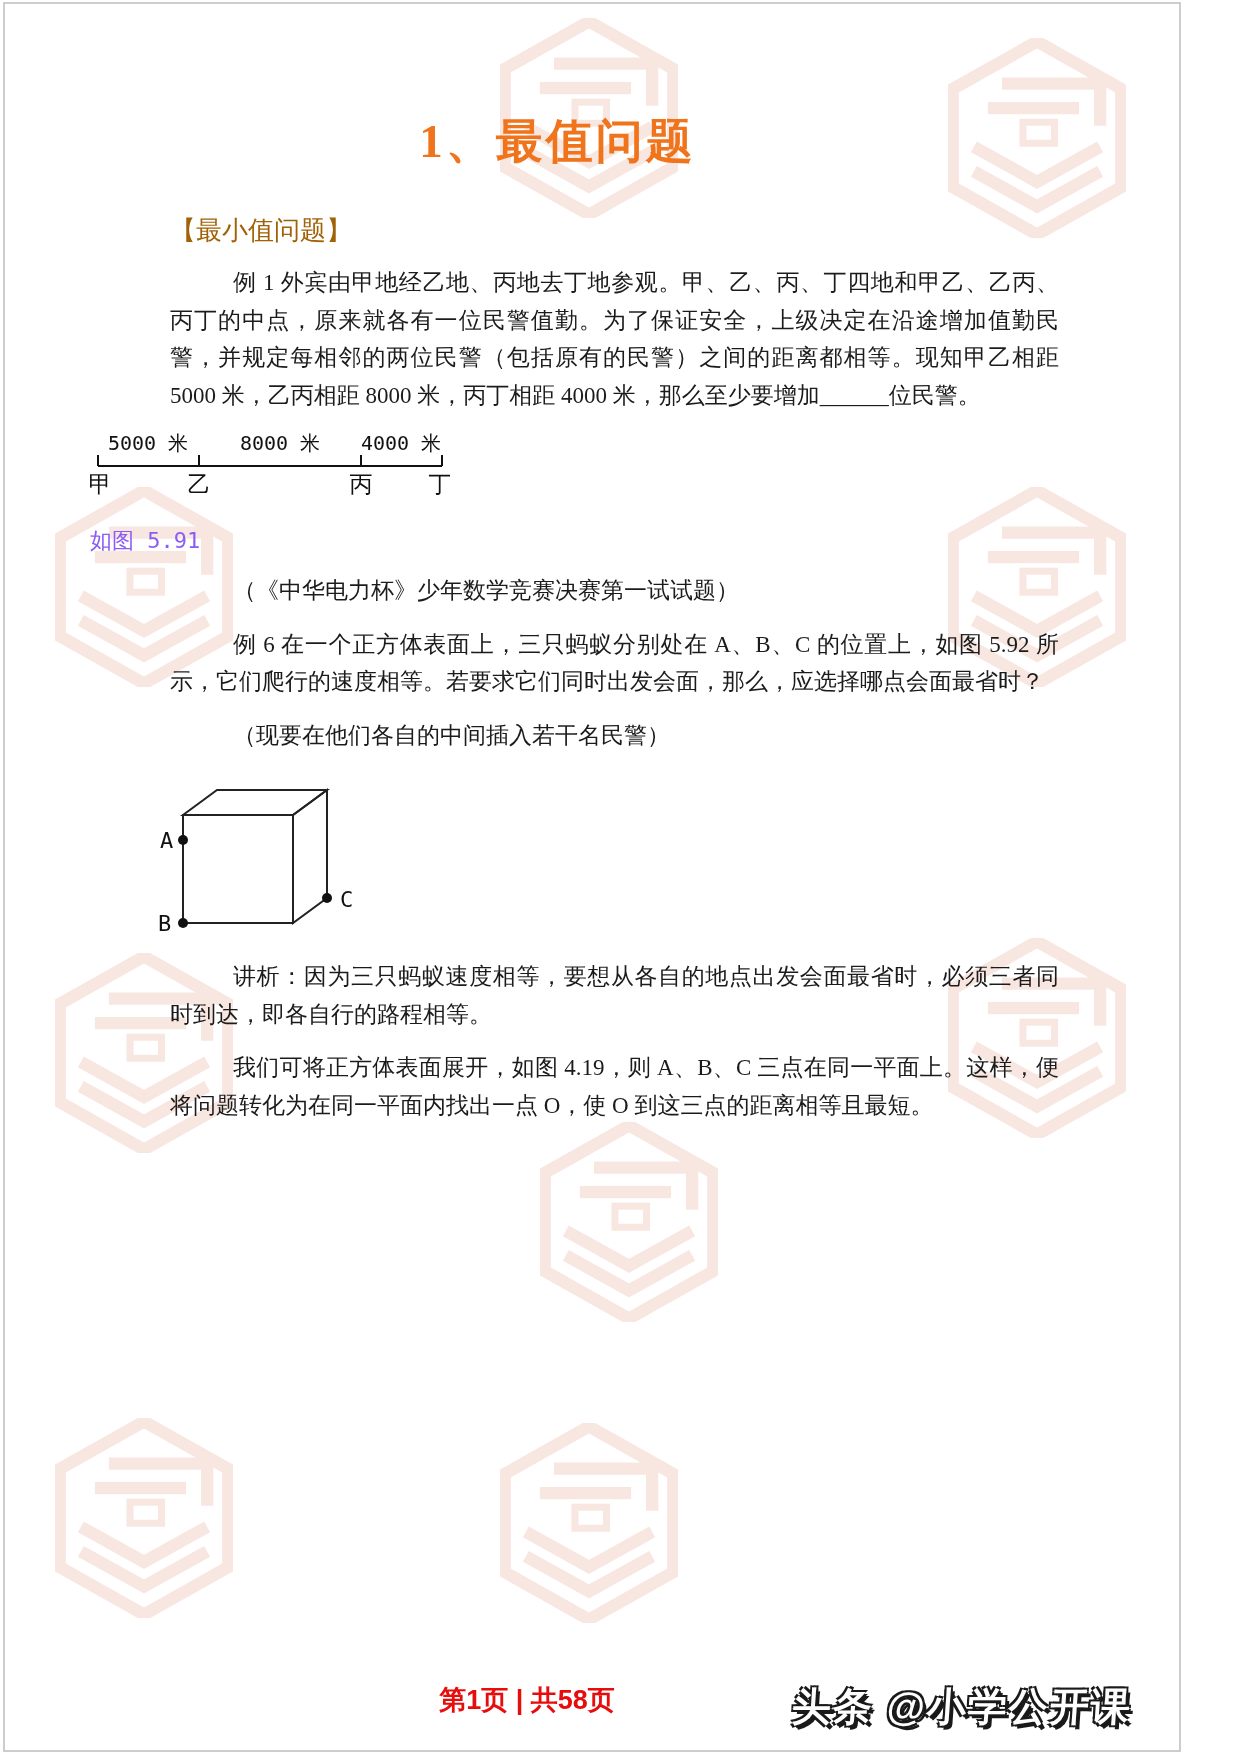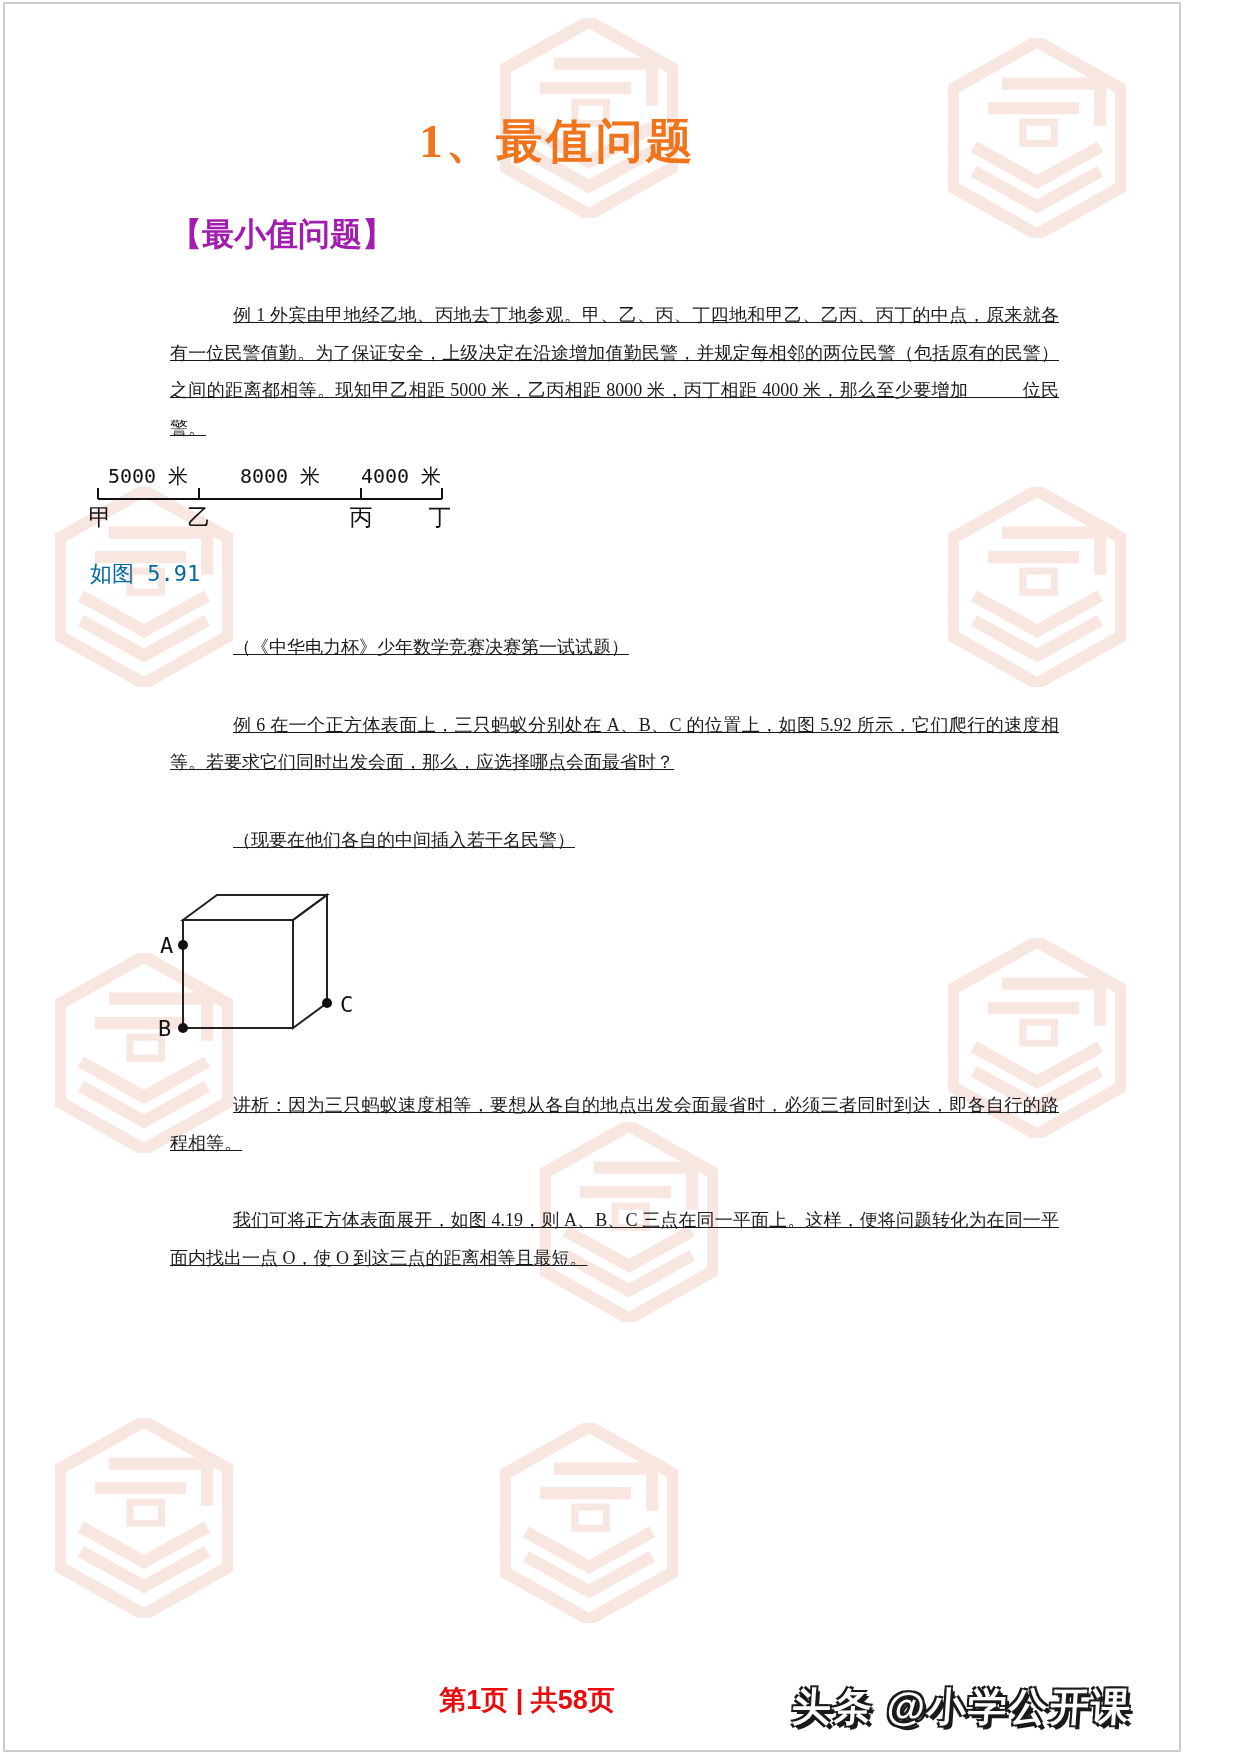--- a/index.html
+++ b/index.html
@@ -25,40 +25,39 @@
     text-align:center;
     transform:translateX(-57px);
     font-size:47px;
     font-weight:bold;
     color:#f0741c;
     letter-spacing:3px;
     font-family:"Liberation Serif","DejaVu Serif",serif;
   }
   .section {
     margin:40px 0 0 0;
-    font-size:32px;
-    font-weight:bold;
-    color:#a21caf;
+    font-size:26px;
+    font-weight:normal;
+    color:#a16207;
     font-family:"Liberation Sans","DejaVu Sans",sans-serif;
   }
   .para {
-    margin:40px 0 0 0;
-    font-size:18px;
+    margin:16px 0 0 0;
+    font-size:23px;
     line-height:37.5px;
     text-align:justify;
-    text-decoration:underline;
   }
   .indent { text-indent:63px; }
   .fig { margin:16px 0 0 0; text-align:left; }
   .fig591-wrap { transform:translateX(-80px); }
   .fig592-wrap { transform:translateX(-42px); margin-top:10px; }
   .figcaption {
     font-size:22px;
     margin-top:24px;
-    color:#0369a1;
+    color:#8b5cf6;
     font-family:"DejaVu Sans Mono","Liberation Mono",monospace;
   }
   .fig591-caption { transform:translateX(-80px); }
   .fig592-caption { transform:translateX(-42px); }
   svg text { font-family:"DejaVu Sans Mono","Liberation Mono",monospace; fill:#111; }
   .footer-page {
     position:absolute; left:0; bottom:36px; width:100%;
     text-align:center;
     transform:translateX(-65px);
     font-family:"Liberation Sans","DejaVu Sans",sans-serif;

